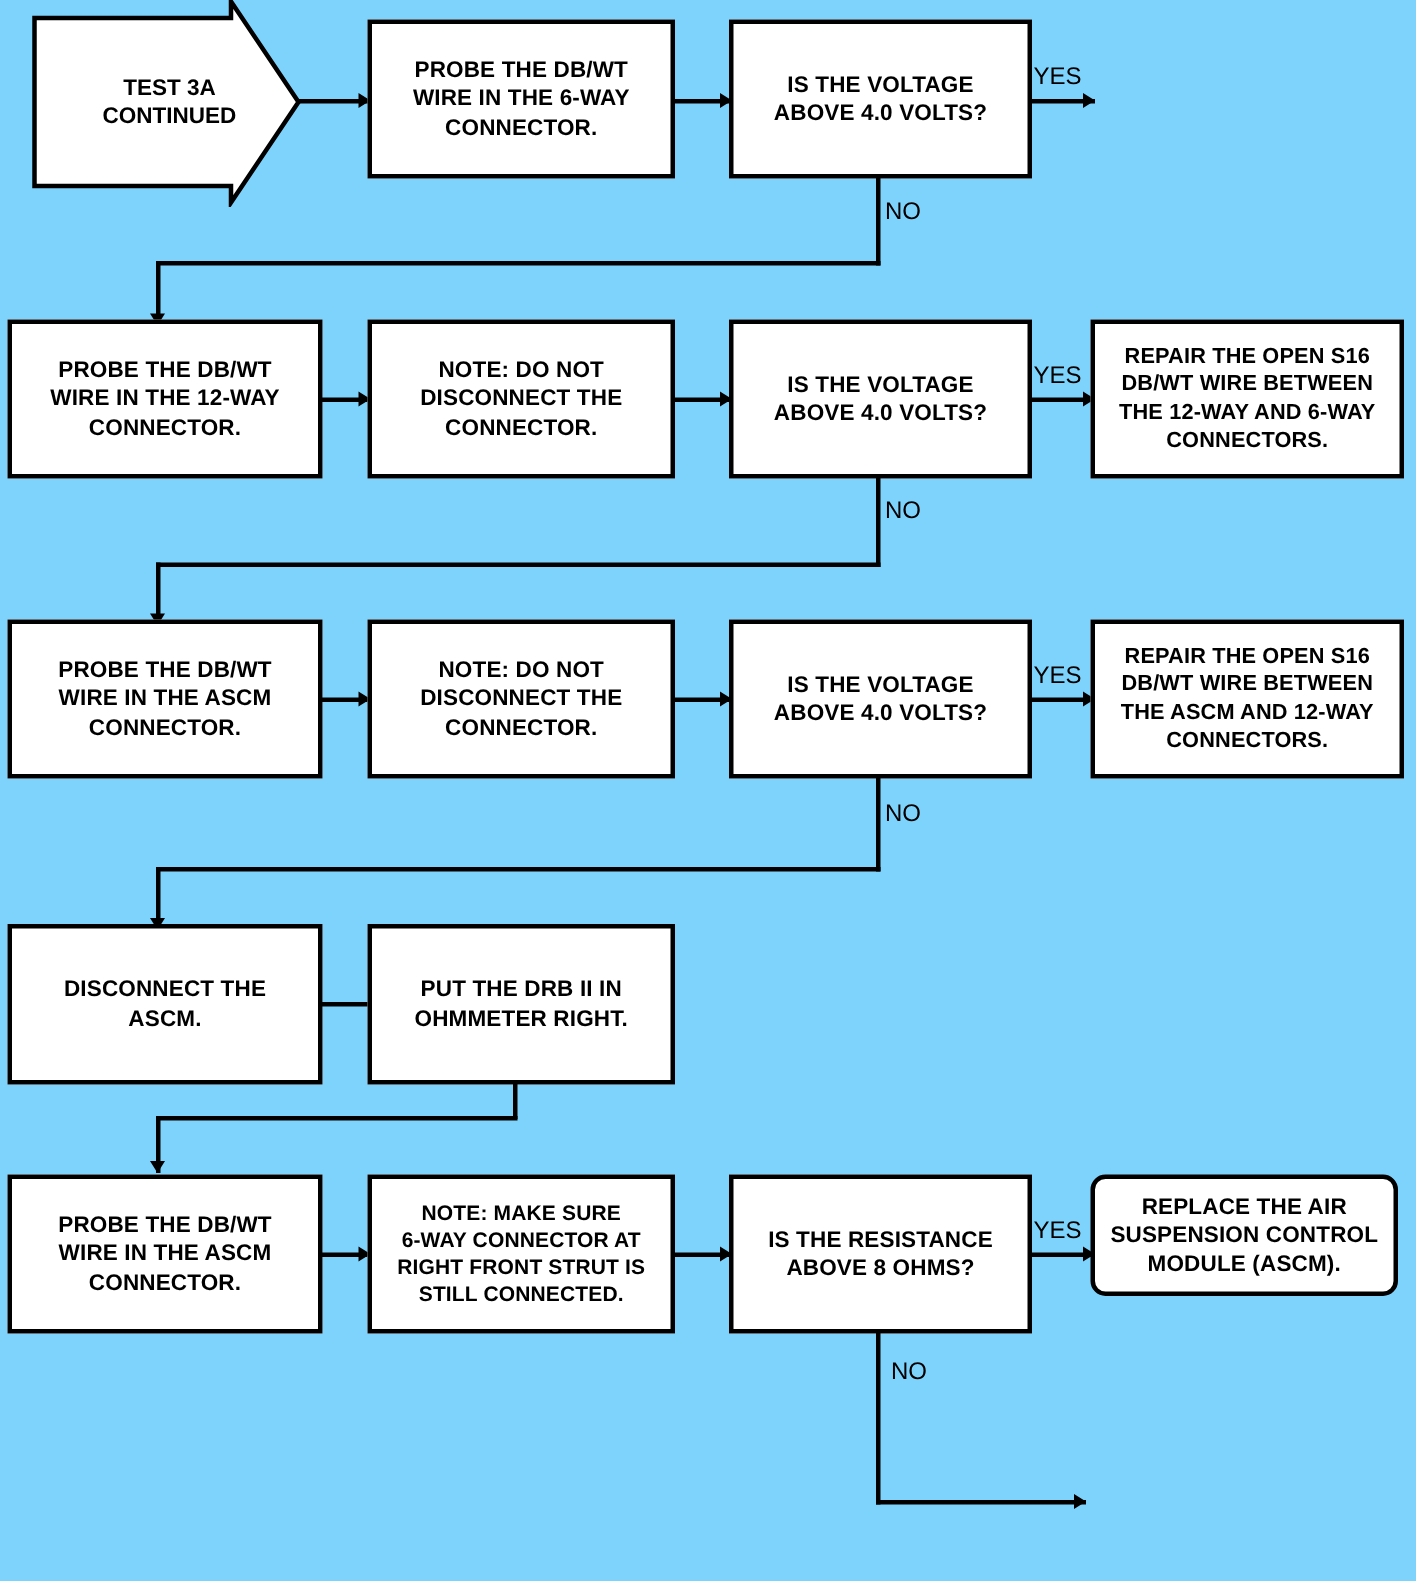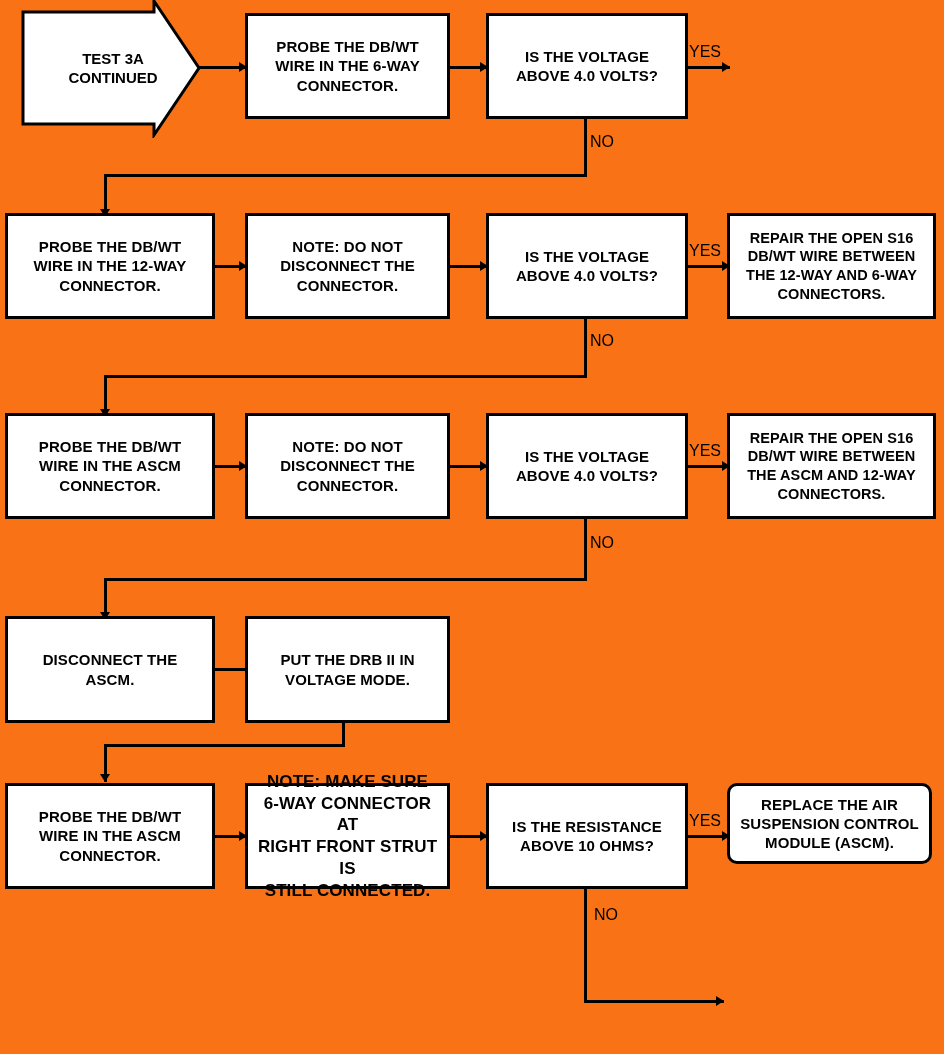--- a/index.html
+++ b/index.html
@@ -8,21 +8,21 @@
     padding: 0;
     background: #ffffff;
   }
   body {
     font-family: "Liberation Sans", sans-serif;
   }
   #canvas {
     position: relative;
     width: 944px;
     height: 1054px;
-    background: #f97316;
+    background: #7dd3fc;
     overflow: hidden;
   }
   .box {
     position: absolute;
     box-sizing: border-box;
     border: 3px solid #000000;
     background: #ffffff;
     display: flex;
     align-items: center;
     justify-content: center;
@@ -223,50 +223,50 @@
 
   <div class="box" style="left:5px; top:616px; width:210px; height:107px;">
     <span class="txt">DISCONNECT THE
 ASCM.</span>
   </div>
 
   <div class="hline" style="left:213px; top:668px; width:34px;"></div>
 
   <div class="box" style="left:245px; top:616px; width:205px; height:107px;">
     <span class="txt">PUT THE DRB II IN
-VOLTAGE MODE.</span>
+OHMMETER RIGHT.</span>
   </div>
 
   <div class="vline" style="left:342px; top:721px; height:25px;"></div>
   <div class="hline" style="left:104px; top:744px; width:241px;"></div>
   <div class="vline" style="left:104px; top:744px; height:38px;"></div>
   <div class="arrowhead-d" style="left:100px; top:774px;"></div>
 
   <div class="box" style="left:5px; top:783px; width:210px; height:106px;">
     <span class="txt">PROBE THE DB/WT
 WIRE IN THE ASCM
 CONNECTOR.</span>
   </div>
 
   <div class="hline" style="left:213px; top:835px; width:32px;"></div>
   <div class="arrowhead-r" style="left:239px; top:831px;"></div>
 
   <div class="box" style="left:245px; top:783px; width:205px; height:106px;">
-    <span class="txt" style="font-size:17px;">NOTE: MAKE SURE
+    <span class="txt" style="font-size:14px;">NOTE: MAKE SURE
 6-WAY CONNECTOR AT
 RIGHT FRONT STRUT IS
 STILL CONNECTED.</span>
   </div>
 
   <div class="hline" style="left:448px; top:835px; width:40px;"></div>
   <div class="arrowhead-r" style="left:480px; top:831px;"></div>
 
   <div class="box" style="left:486px; top:783px; width:202px; height:106px;">
     <span class="txt">IS THE RESISTANCE
-ABOVE 10 OHMS?</span>
+ABOVE 8 OHMS?</span>
   </div>
 
   <div class="hline" style="left:686px; top:835px; width:44px;"></div>
   <div class="arrowhead-r" style="left:722px; top:831px;"></div>
   <div class="edge-label" style="left:689px; top:812px;">YES</div>
 
   <div class="box" style="left:727px; top:783px; width:205px; height:81px;border-radius:10px;">
     <span class="txt">REPLACE THE AIR
 SUSPENSION CONTROL
 MODULE (ASCM).</span>

